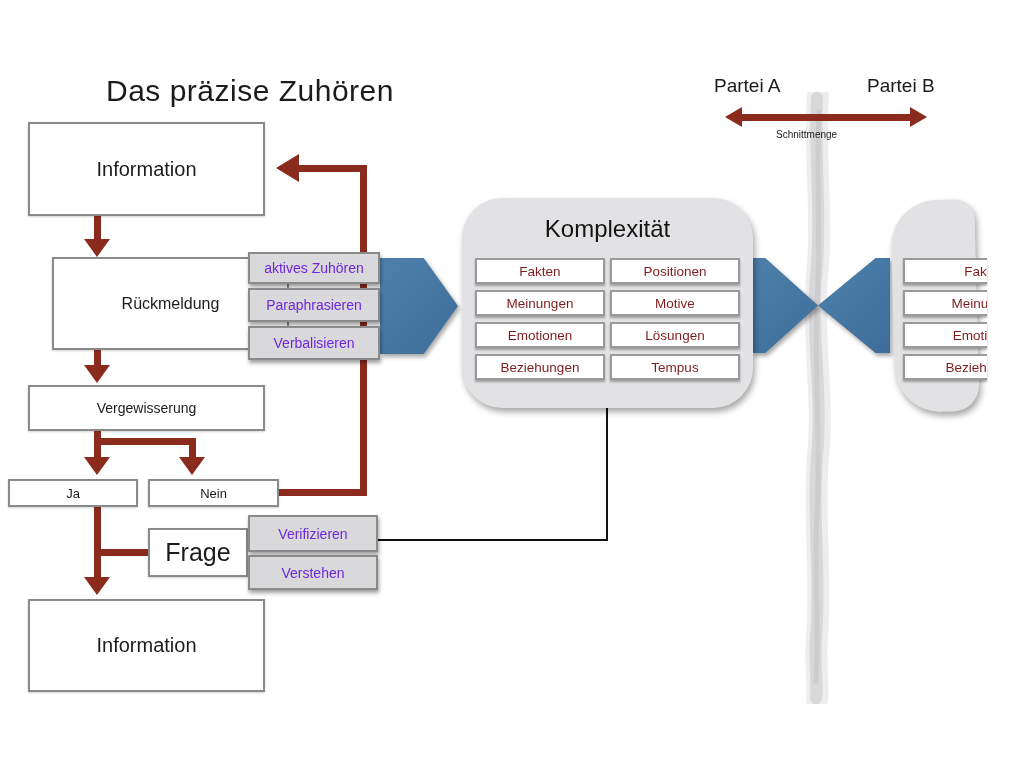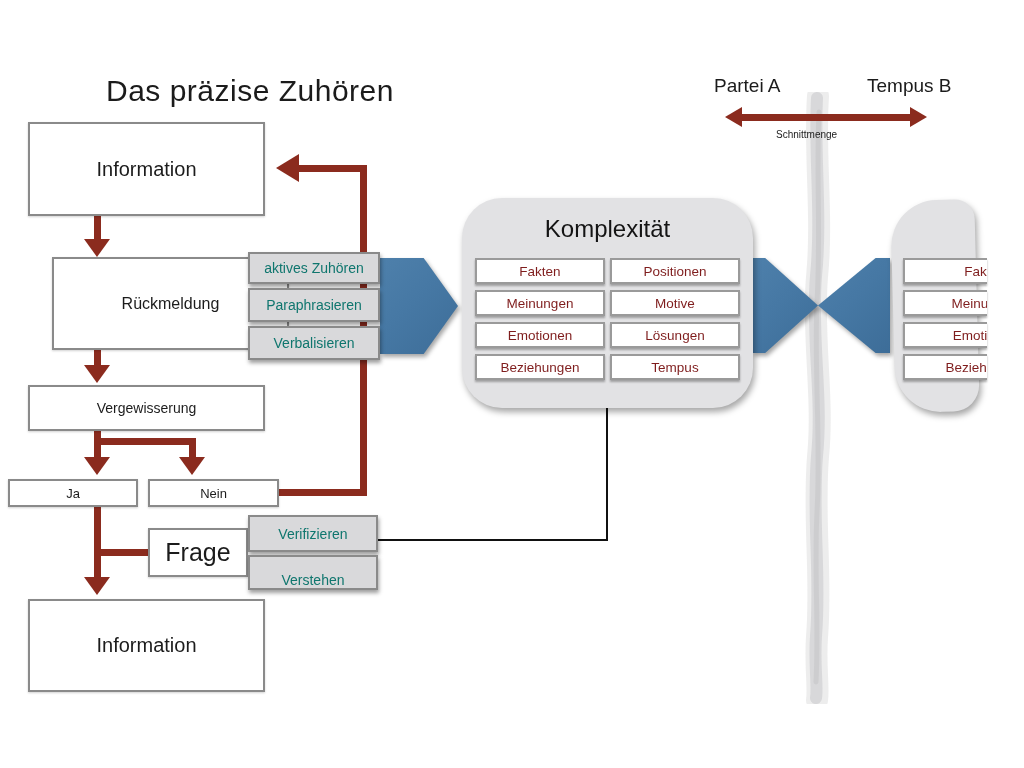--- a/index.html
+++ b/index.html
@@ -19,21 +19,21 @@
   .title{font-size:30px;letter-spacing:.5px;color:#1b1b1b;white-space:nowrap;}
   
   .box{
     position:absolute;background:#fff;border:2px solid var(--bgray);
     display:flex;align-items:center;justify-content:center;text-align:center;
     box-shadow:0 1px 2px rgba(0,0,0,.18);z-index:3;
   }
   
   .gbox{
     position:absolute;background:var(--gbox);border:2px solid var(--bgray);
-    display:flex;align-items:center;justify-content:center;font-size:14px;color:#0f766e;
+    display:flex;align-items:center;justify-content:center;font-size:14px;color:#6d28d9;
     box-shadow:1px 3px 4px rgba(0,0,0,.38);z-index:4;
   }
   
   .rl{position:absolute;background:var(--red);z-index:2;}
   .tri{position:absolute;width:0;height:0;z-index:2;}
   .tri-down{border-left:13px solid transparent;border-right:13px solid transparent;border-top:18px solid var(--red);}
   .tri-left{border-top:14px solid transparent;border-bottom:14px solid transparent;border-right:23px solid var(--red);}
   .tri-left-sm{border-top:10px solid transparent;border-bottom:10px solid transparent;border-right:17px solid var(--red);}
   .tri-right-sm{border-top:10px solid transparent;border-bottom:10px solid transparent;border-left:17px solid var(--red);}
   
@@ -65,21 +65,21 @@
 
   <svg class="abs" style="left:792px;top:92px;z-index:1;" width="52" height="612" viewBox="0 0 52 612">
     <path d="M26,4 C22,60 31,125 25,185 C20,245 32,305 26,365 C21,425 30,485 25,545 C23,575 27,596 25,608" fill="none" stroke="#dededf" stroke-width="22" stroke-linecap="round" opacity="0.55"></path>
     <path d="M25,6 C22,62 30,124 24,184 C19,246 31,304 25,364 C20,426 29,484 24,544 C22,574 26,595 24,606" fill="none" stroke="#d2d2d4" stroke-width="12" stroke-linecap="round" opacity="0.8"></path>
     <path d="M27,20 C24,80 29,140 25,210 C22,280 29,350 25,420 C22,480 27,530 24,590" fill="none" stroke="#c8c8ca" stroke-width="5" stroke-linecap="round" opacity="0.65"></path>
   </svg>
 
   <div class="abs title" style="left:106px;top:74px;">Das präzise Zuhören</div>
 
   <div class="lbl" style="left:681px;top:75px;font-size:19px;margin-left:33px;">Partei A</div>
-  <div class="lbl" style="left:867px;top:75px;font-size:19px;">Tempus B</div>
+  <div class="lbl" style="left:867px;top:75px;font-size:19px;">Partei B</div>
   <div class="rl" style="left:739px;top:114px;width:174px;height:7px;"></div>
   <div class="tri tri-left-sm" style="left:725px;top:107px;"></div>
   <div class="tri tri-right-sm" style="left:910px;top:107px;"></div>
   <div class="lbl" style="left:776px;top:129px;font-size:10px;">Schnittmenge</div>
 
   <div class="blk" style="left:606px;top:408px;width:2px;height:133px;"></div>
   <div class="blk" style="left:378px;top:539px;width:230px;height:2px;"></div>
 
   <div class="rl" style="left:94px;top:216px;width:7px;height:24px;"></div>
   <div class="tri tri-down" style="left:84px;top:239px;"></div>
@@ -129,21 +129,21 @@
   </div>
   <div class="gbox" style="left:248px;top:288px;width:128px;height:30px;">
     <span>Paraphrasieren</span>
   </div>
   <div class="gbox" style="left:248px;top:326px;width:128px;height:30px;">
     <span>Verbalisieren</span>
   </div>
   <div class="gbox" style="left:248px;top:515px;width:126px;height:33px;">
     <span>Verifizieren</span>
   </div>
-  <div class="gbox" style="left:248px;top:555px;width:126px;height:31px;align-items:flex-end;">
+  <div class="gbox" style="left:248px;top:555px;width:126px;height:31px;">
     <span>Verstehen</span>
   </div>
 
   <div class="bluewrap" style="left:380px;top:258px;width:78px;height:96px;">
     <div class="blue pent"></div>
   </div>
   <div class="bluewrap" style="left:752px;top:258px;width:66px;height:95px;">
     <div class="blue bow-r"></div>
   </div>
   <div class="bluewrap" style="left:818px;top:258px;width:72px;height:95px;">

